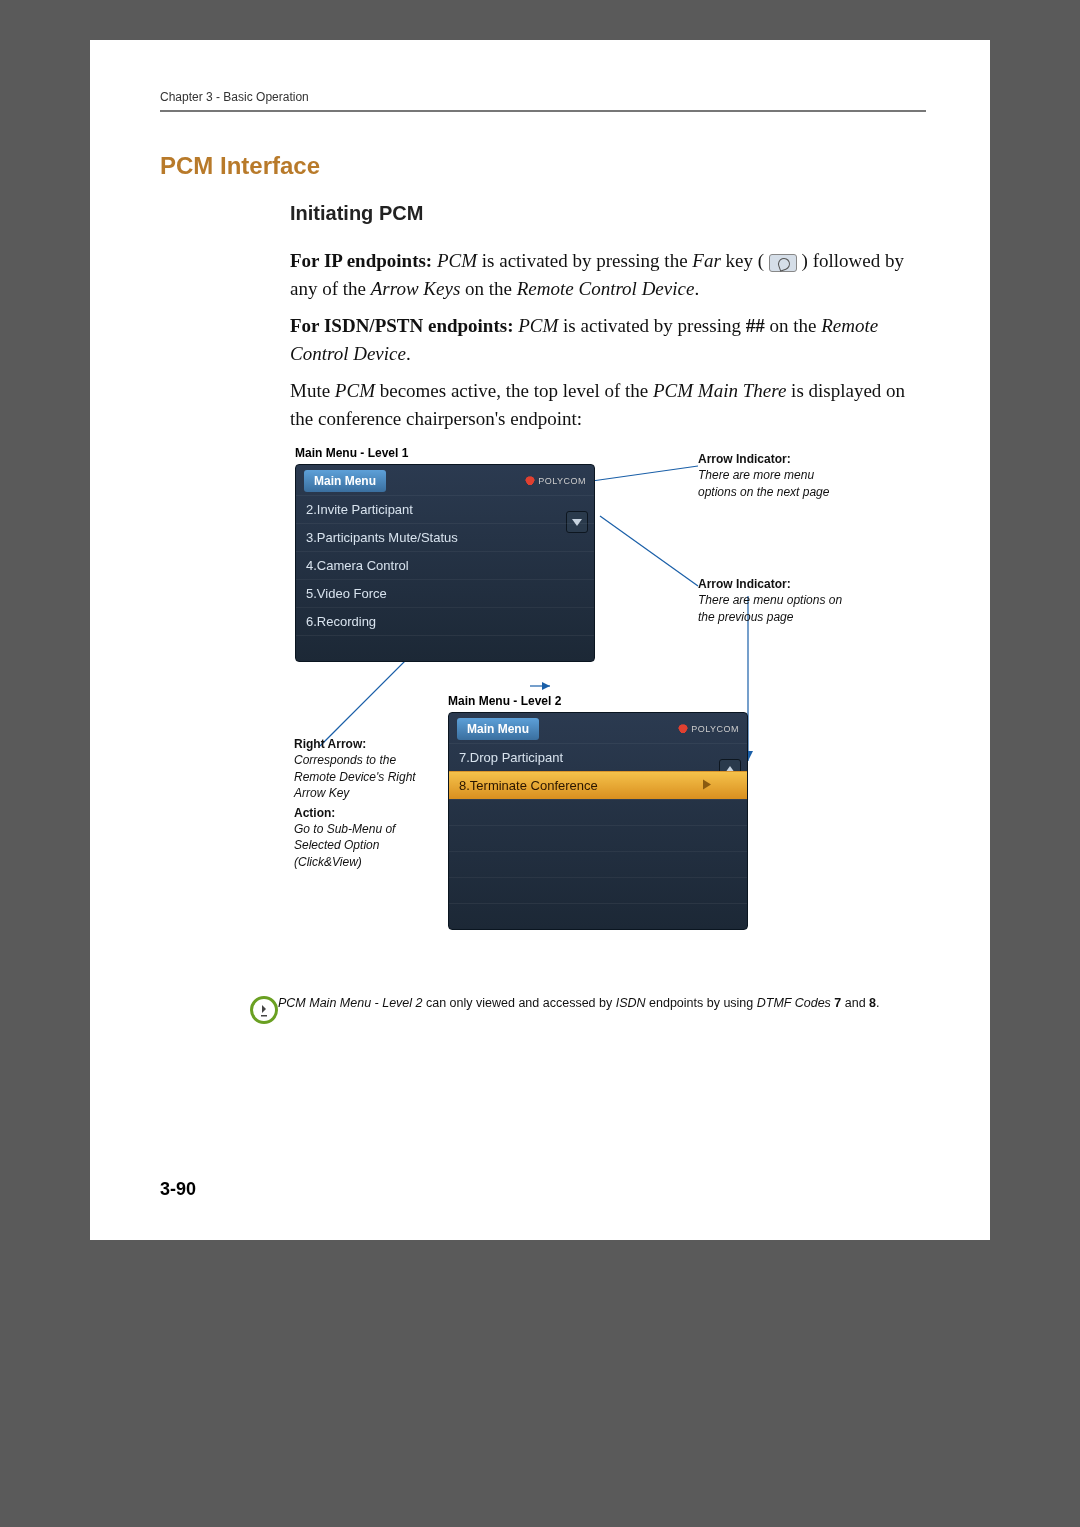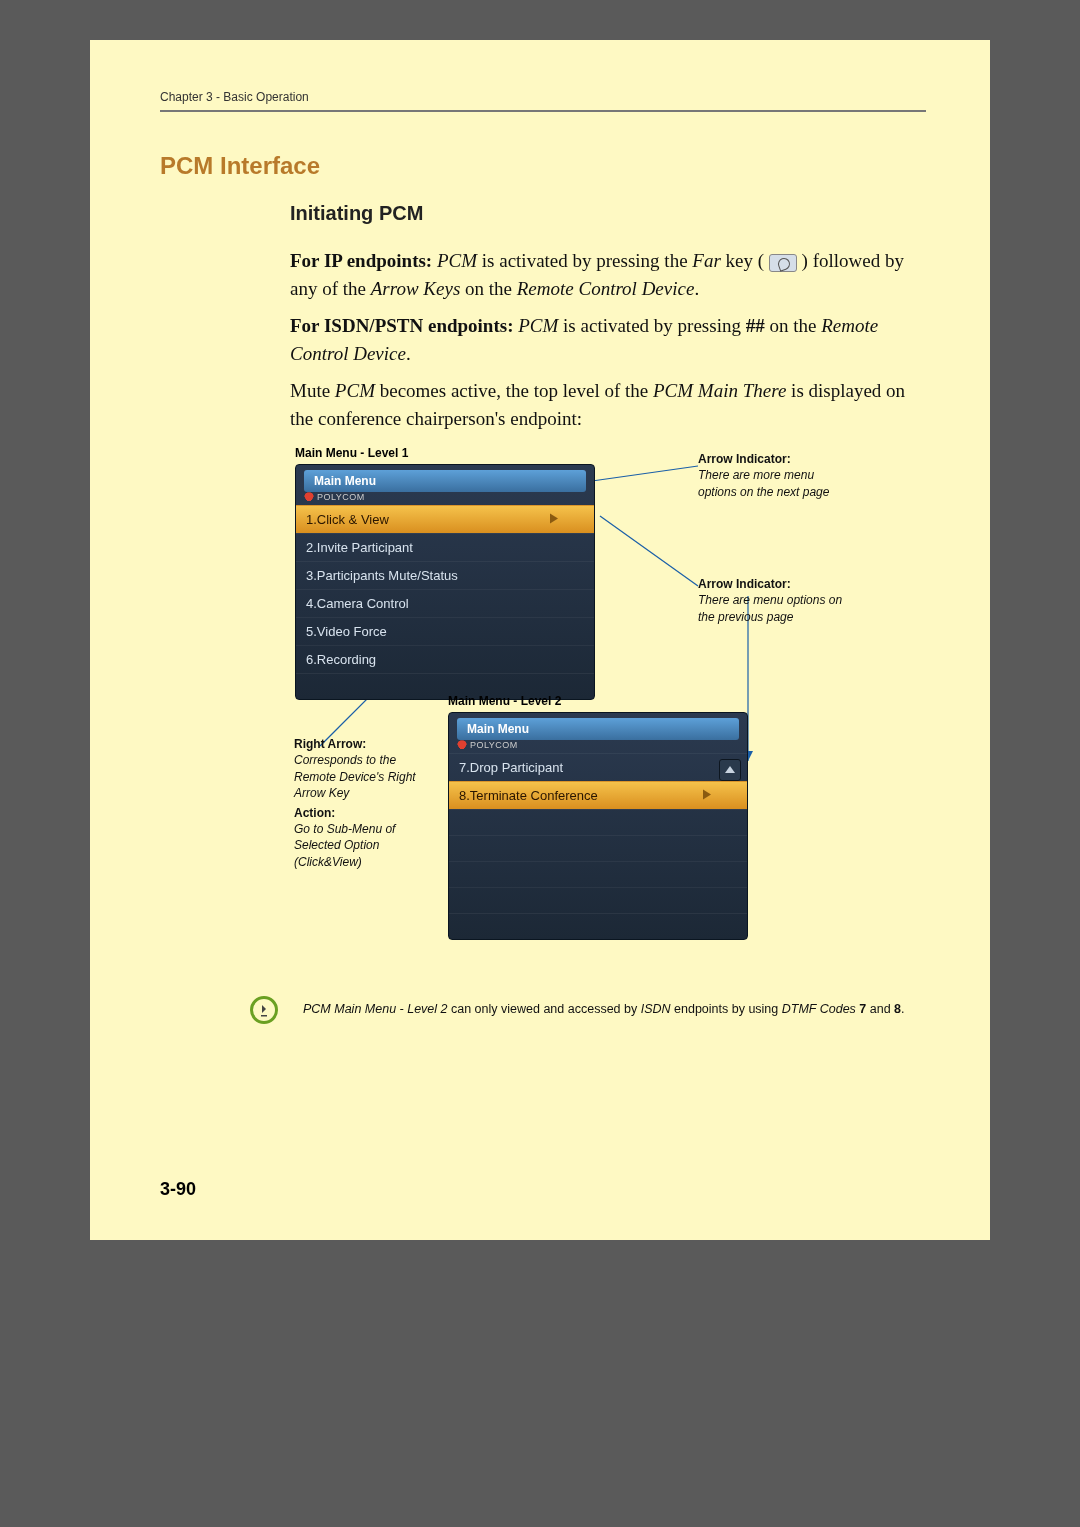--- a/index.html
+++ b/index.html
@@ -4,21 +4,21 @@
 <style>
   * { box-sizing: border-box; margin: 0; padding: 0; }
   body {
     background: #5a5a5a;
     font-family: Georgia, 'Times New Roman', serif;
     display: flex;
     justify-content: center;
     padding: 40px 0;
   }
   .page {
-    background: #fef9c3;
+    background: #ffffff;
     width: 900px;
     min-height: 1200px;
     padding: 50px 64px 40px 70px;
     position: relative;
   }
   .chapter-header {
     font-family: Arial, Helvetica, sans-serif;
     font-size: 12px;
     color: #333;
     margin-bottom: 6px;
@@ -86,21 +86,20 @@
     position: absolute;
     background: linear-gradient(#2b3a50, #1c2836);
     border: 1px solid #0a1520;
     border-radius: 4px;
     width: 300px;
     font-family: Arial, Helvetica, sans-serif;
   }
   .menu-panel .title-row {
     display:flex; justify-content: space-between; 
     padding: 5px 8px 3px 8px;
-    flex-direction: column;
   }
   .menu-title {
     background: linear-gradient(#5da0d8, #3a6f9f);
     color: #fff;
     font-size: 12px;
     font-weight: bold;
     padding: 4px 10px;
     border-radius: 3px;
     display:inline-block;
   }
@@ -157,22 +156,22 @@
   .callout .b { font-weight:bold; }
   .callout .i { font-style: italic; }
   svg.annotation-lines {
     position:absolute; left:0; top:0; width:100%; height:100%;
     pointer-events:none;
   }
   .note-row {
     display:flex;
     margin-left: 90px;
     margin-top: 18px;
-    align-items: center;
-    gap: 25px;
+    align-items: flex-start;
+    gap: 0;
   }
   .note-icon {
     width: 28px; height:28px; flex:0 0 28px;
     border: 3px solid #6aa022;
     border-radius:50%;
     display:flex; align-items:center; justify-content:center;
     color:#3a3a3a;
     font-weight:bold;
     font-family: Georgia, serif;
     margin-top:2px;
@@ -237,26 +236,20 @@
         <span class="polycom-logo">
             <span class="polycom-logo-mark"></span>
             <span>POLYCOM</span>
           </span>
       </div>
       <div class="nav-arrow-box down">
         <svg viewBox="0 0 10 10">
             <polygon points="0,2 10,2 5,9"></polygon>
           </svg>
       </div>
-      <div class="menu-item selected">
-        <span>1.Click &amp; View</span>
-        <span class="right-chevron"><svg viewBox="0 0 12 12">
-              <polygon points="2,1 10,6 2,11" fill="#8a5a10"></polygon>
-            </svg></span>
-      </div>
       <div class="menu-item">2.Invite Participant</div>
       <div class="menu-item">3.Participants Mute/Status</div>
       <div class="menu-item">4.Camera Control</div>
       <div class="menu-item">5.Video Force</div>
       <div class="menu-item">6.Recording</div>
       <div class="footer-space"></div>
     </div>
 
     <div class="callout" style="left:408px; top:5px;">
       <div class="b">Arrow Indicator:</div>

